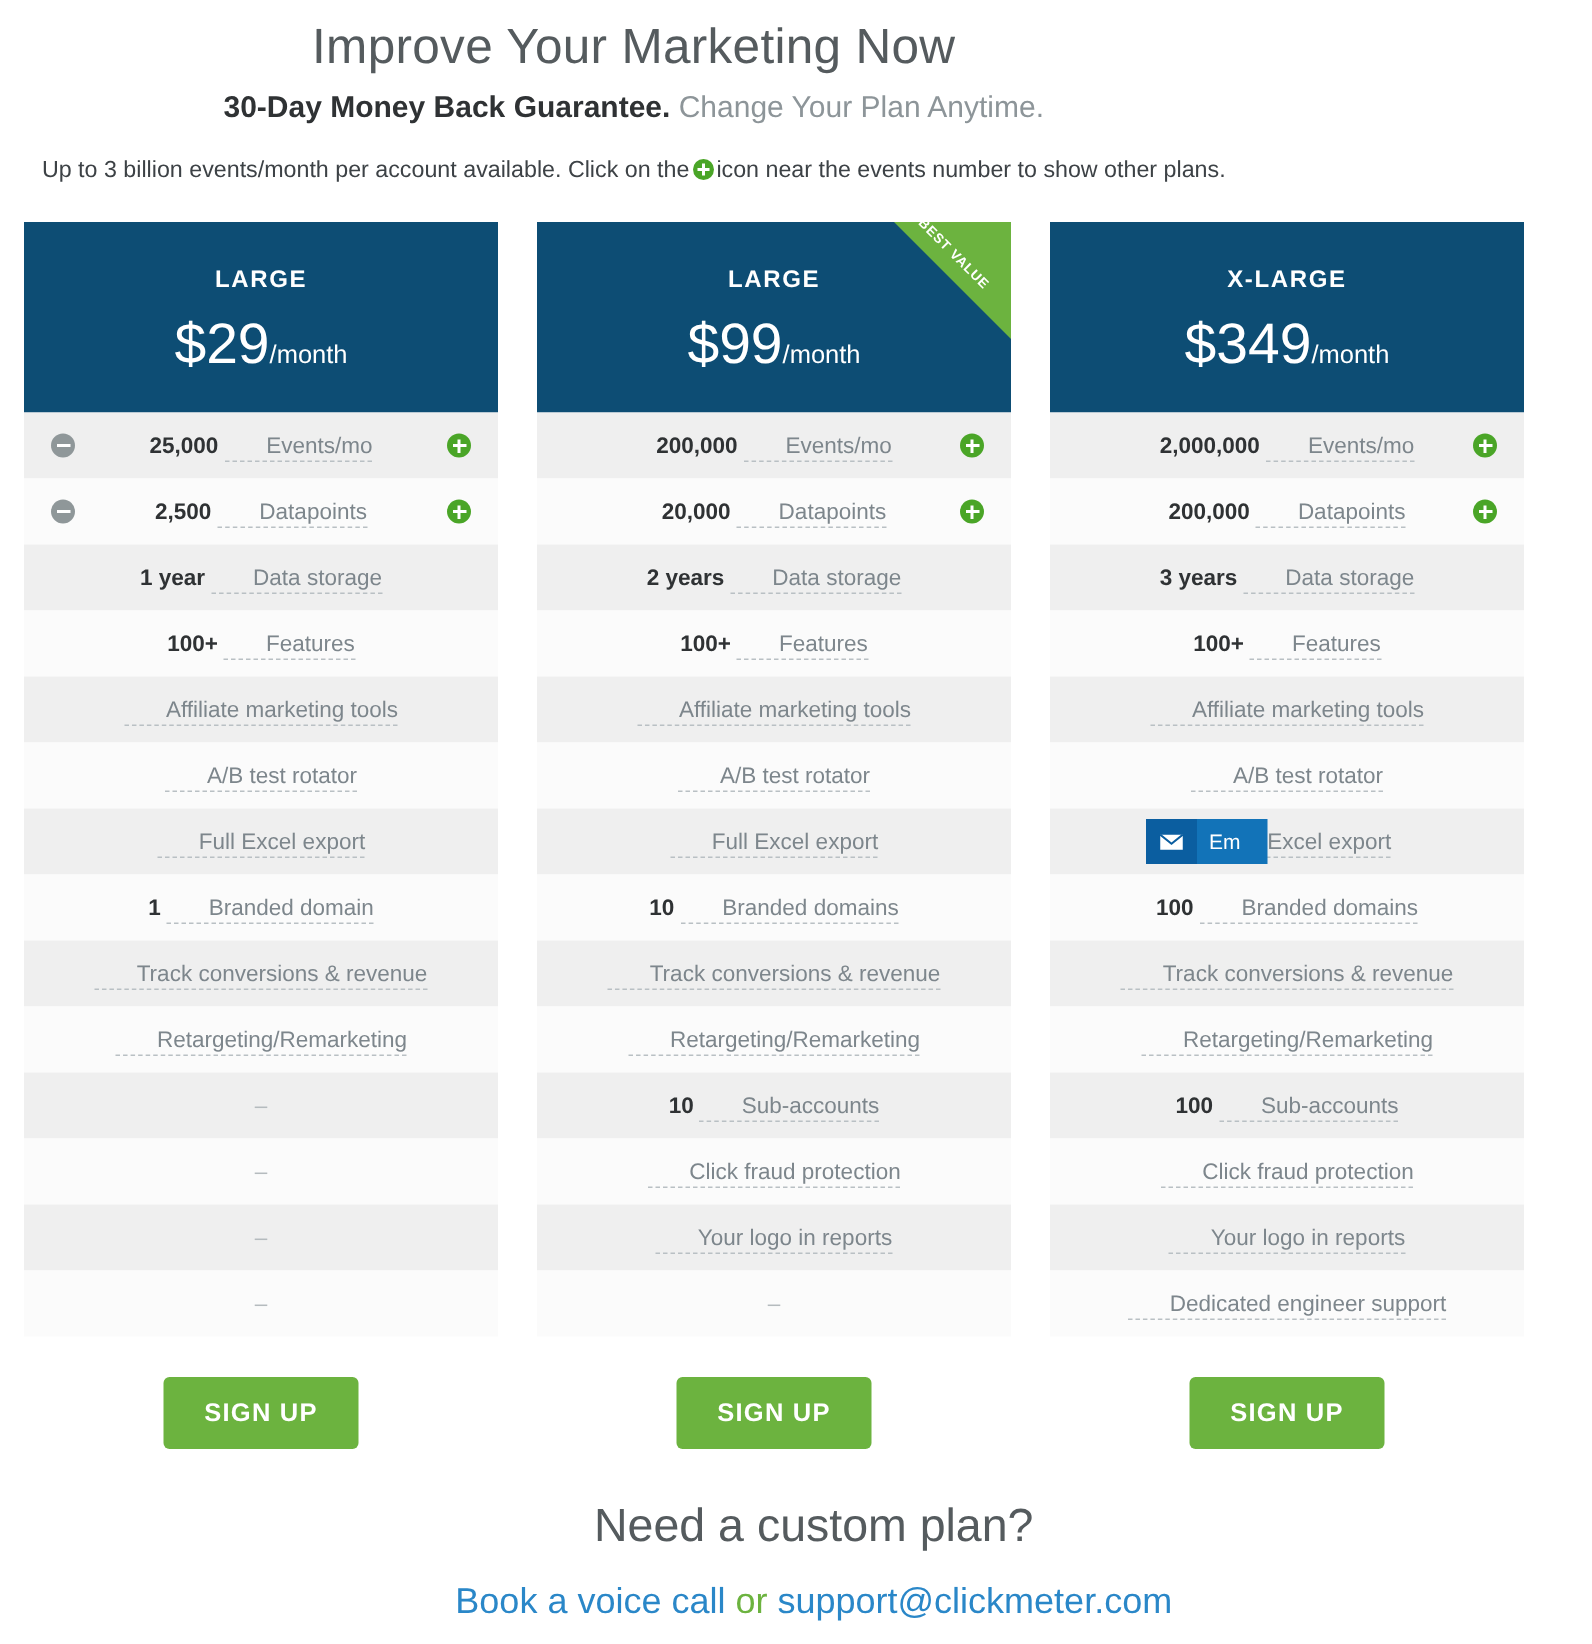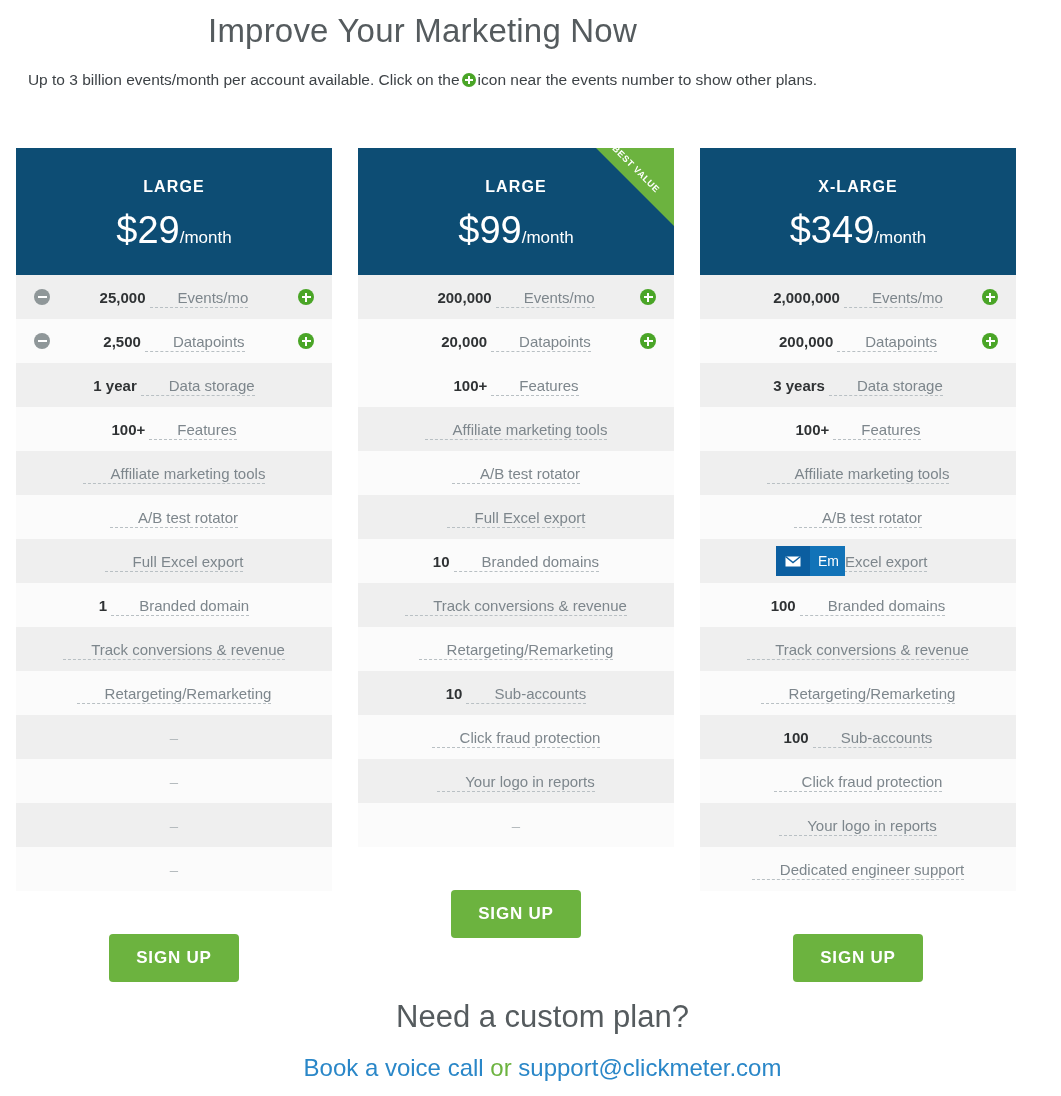--- a/index.html
+++ b/index.html
@@ -158,21 +158,20 @@
     background: #6cb33f;
     color: #ffffff;
     font-size: 17px;
     font-weight: bold;
     letter-spacing: 0.8px;
     padding: 14px 27px 14px 27px;
     border: none;
     border-radius: 4px;
     cursor: pointer;
     font-family: "Liberation Sans", sans-serif;
-    margin-top: 16px;
   }
 
   
   .footer {
     position: absolute;
     top: 995px; left: 12px;
     width: 1061px;
     text-align: center;
   }
   .footer-title {
@@ -193,37 +192,41 @@
   
   .email-tab {
     position: absolute;
     top: 546px; right: 0;
     height: 30px;
     display: flex;
     align-items: center;
     background: #1273b8;
     color: #ffffff;
     font-size: 14px;
-    padding-right: 6px;
+    padding-right: 18px;
     overflow: hidden;
   }
   .email-tab .mail-box {
     width: 34px; height: 30px;
     background: #0b5ea0;
     display: flex; align-items: center; justify-content: center;
   }
   .email-tab .label { padding-left: 8px; white-space: nowrap; }
 </style>
 </head>
 <body>
 
 <div class="page">
 
   <div class="hero">
     <div class="hero-title">Improve Your Marketing Now</div>
+    <div class="hero-sub">
+      <span class="strong">30-Day Money Back Guarantee.</span>
+      <span class="muted">Change Your Plan Anytime.</span>
+    </div>
     <div class="hero-note">
       <span>Up to 3 billion events/month per account available. Click on the</span><span class="inline-plus"></span><span>icon near the events number to show other plans.</span>
     </div>
   </div>
 
   <div class="plans" id="plan-grid">
       <div class="plan">
         <div class="plan-head">
           <div class="plan-name">LARGE</div>
           <div class="plan-price"><span>$29</span><span class="per">/month</span></div>
@@ -286,20 +289,23 @@
           <div class="ribbon-text">BEST VALUE</div>
         </div>
         <div class="rows">
           <div class="row odd">
             <span class="cell-text"><span class="cell-num">200,000</span><span class="cell-label">Events/mo</span></span>
             <span class="icon-btn icon-plus"></span>
           </div>
           <div class="row even">
             <span class="cell-text"><span class="cell-num">20,000</span><span class="cell-label">Datapoints</span></span>
             <span class="icon-btn icon-plus"></span>
+          </div>
+          <div class="row odd">
+            <span class="cell-text"><span class="cell-num">2 years</span><span class="cell-label">Data storage</span></span>
           </div>
           <div class="row even">
             <span class="cell-text"><span class="cell-num">100+</span><span class="cell-label">Features</span></span>
           </div>
           <div class="row odd">
             <span class="cell-text"><span class="cell-label">Affiliate marketing tools</span></span>
           </div>
           <div class="row even">
             <span class="cell-text"><span class="cell-label">A/B test rotator</span></span>
           </div>

